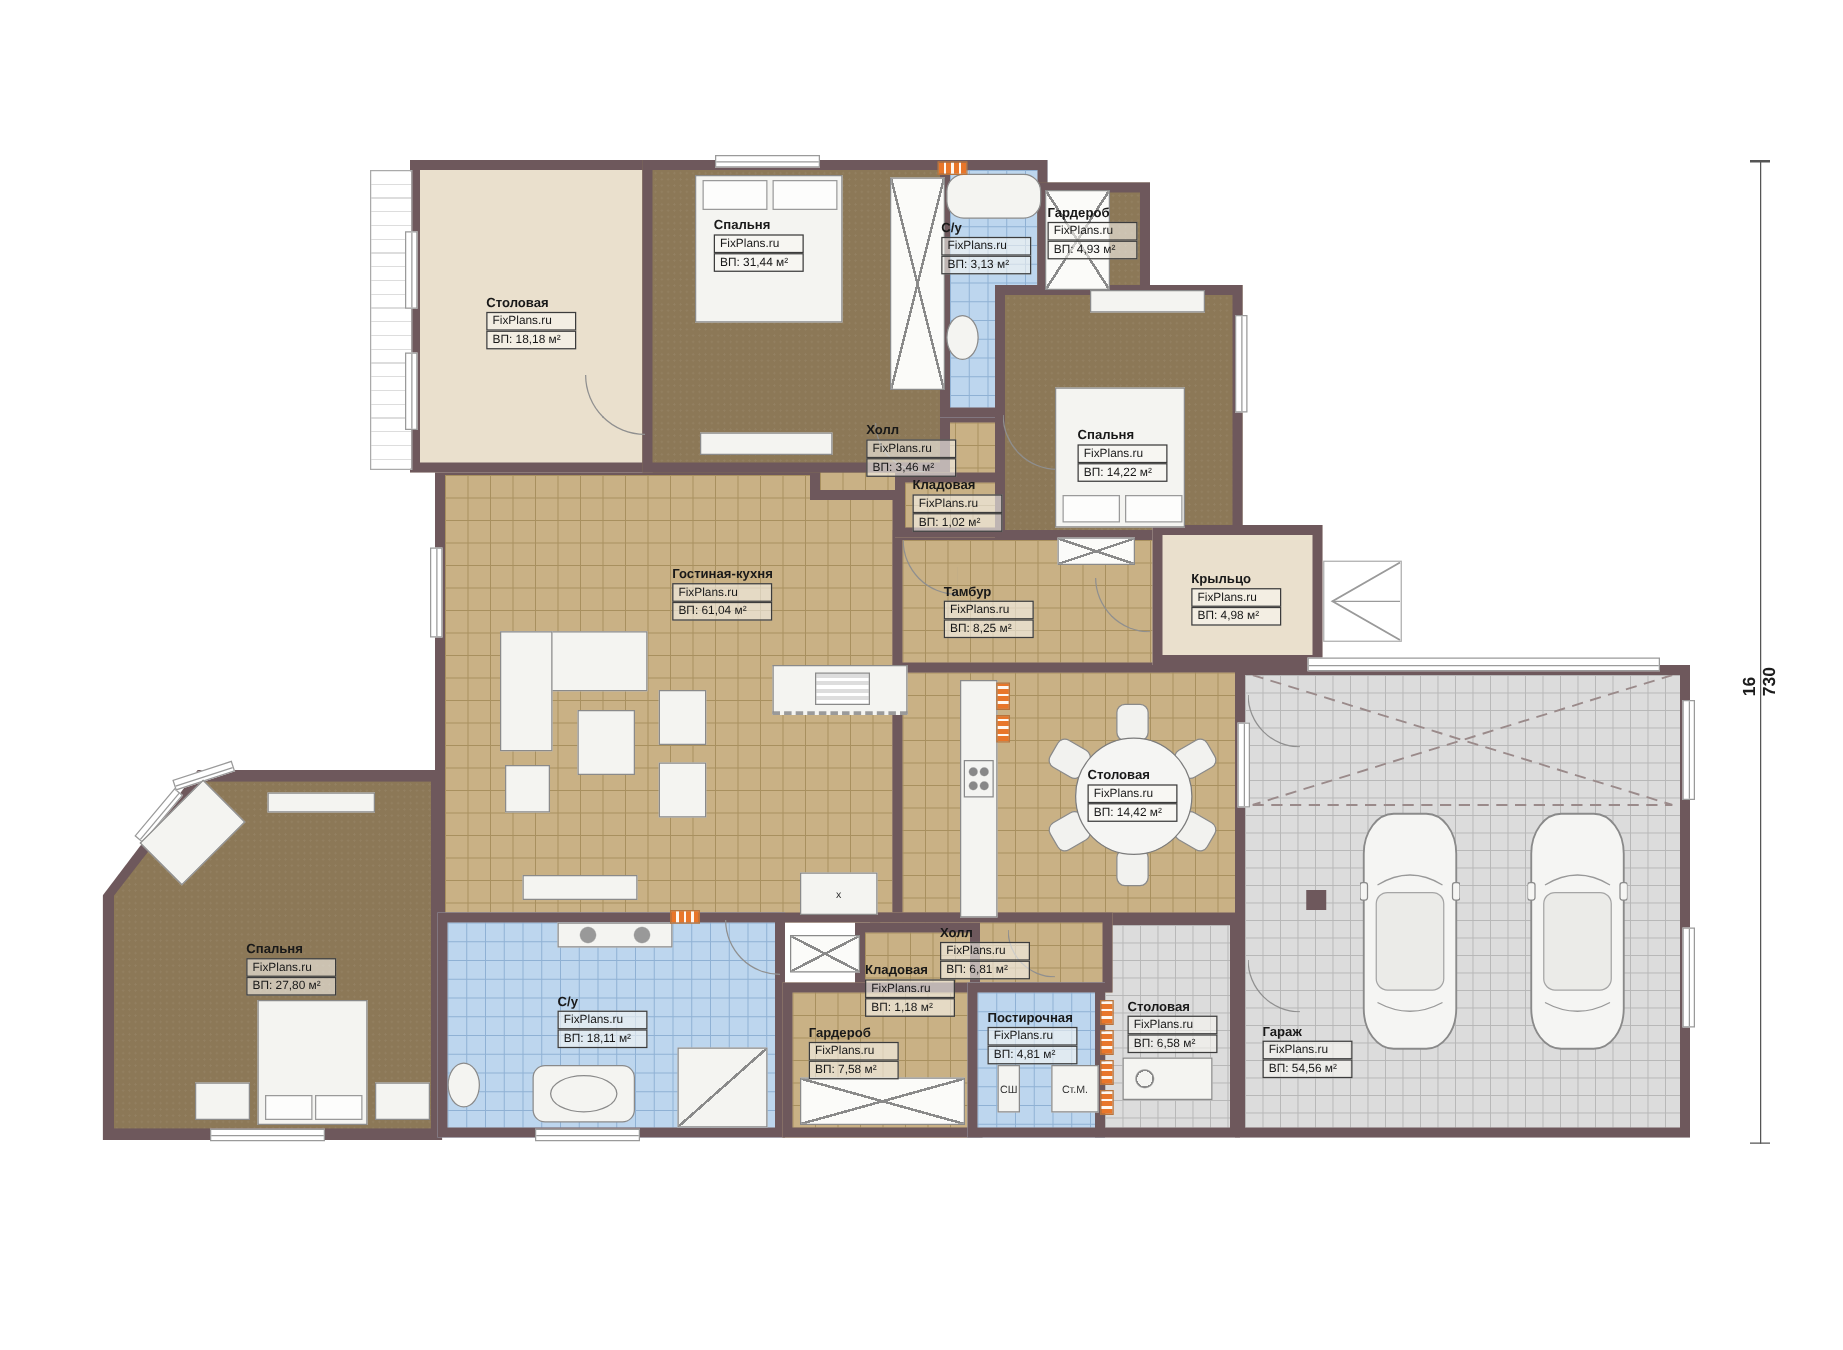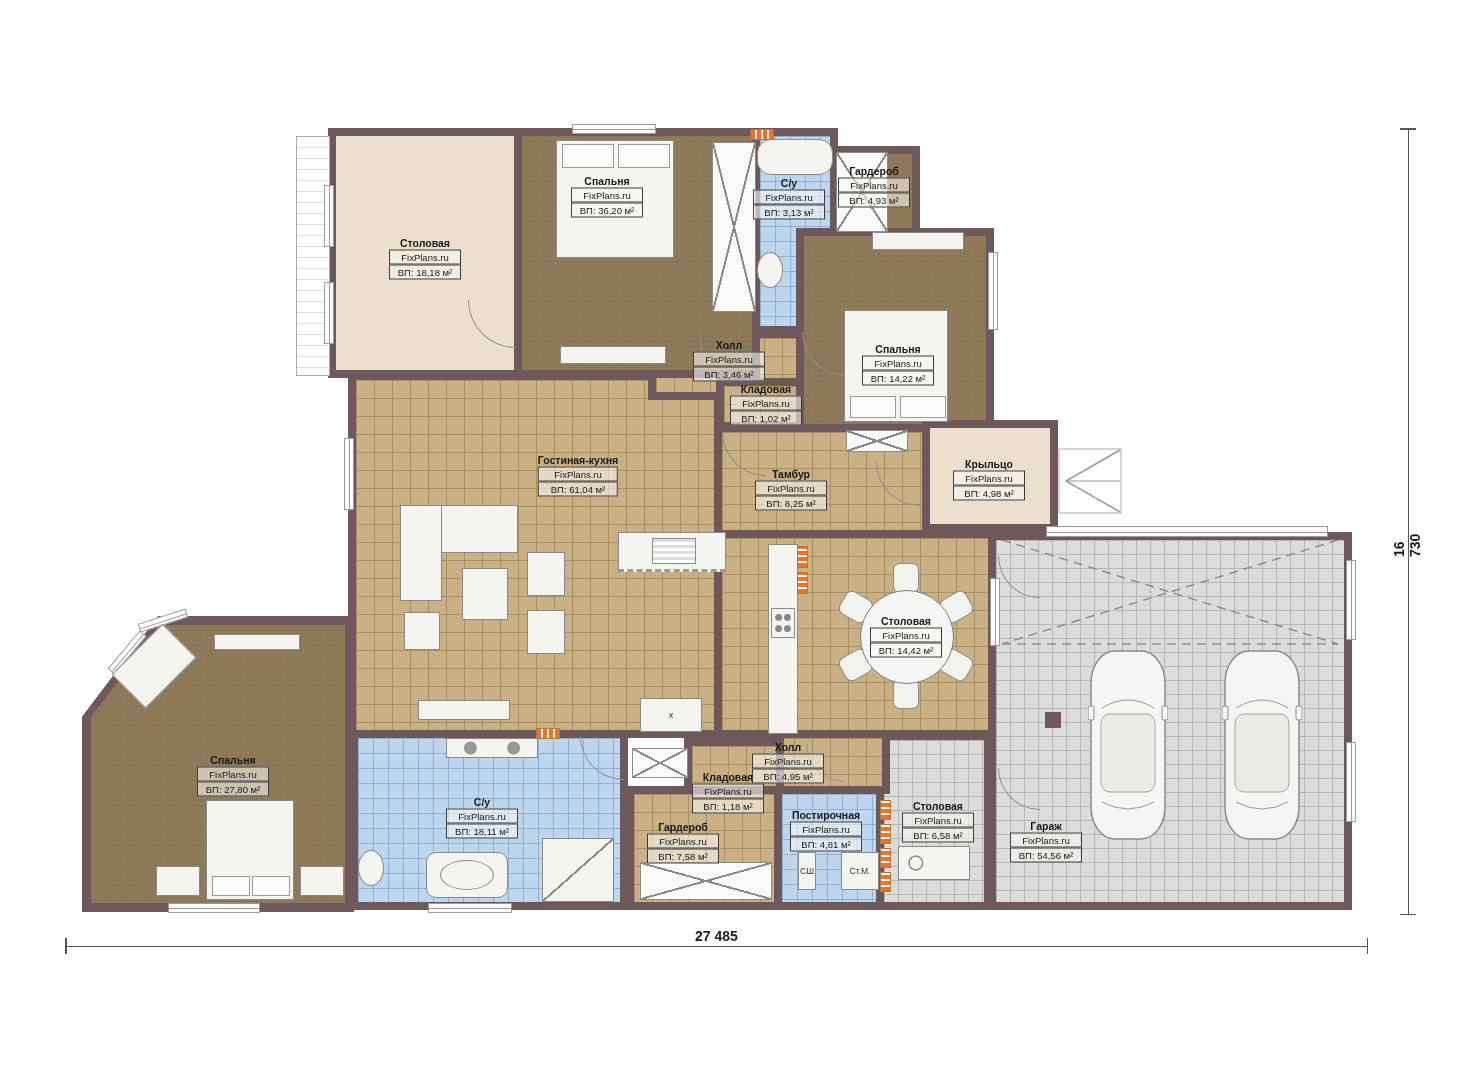--- a/index.html
+++ b/index.html
@@ -22,21 +22,21 @@
     background-image:linear-gradient(#b7b7b7 1px,transparent 1px),
                      linear-gradient(90deg,#b7b7b7 1px,transparent 1px);
     background-size:14px 14px;}
   .f-beige{background-color:#eae0cd;}
   
   .bay-wall{position:absolute;background:#6e585c;
     clip-path:polygon(0 34%,28% 0,100% 0,100% 100%,0 100%);}
   .bay-floor{position:absolute;left:9px;top:9px;right:9px;bottom:9px;
     clip-path:polygon(0 33%,28% 0,100% 0,100% 100%,0 100%);}
   
-  .lbl{position:absolute;transform:translate(-50%,-50%);text-align:center;z-index:30;}
+  .lbl{position:absolute;transform:translate(-50%,-50%);text-align:left;z-index:30;}
   .lbl .nm{font-weight:700;font-size:10.5px;color:#191919;margin-bottom:1px;white-space:nowrap;}
   .lbl .bx{display:block;border:1px solid #3c3c3c;background:rgba(250,248,243,.58);
     padding:0 4px;line-height:13px;font-size:9.5px;color:#191919;min-width:62px;white-space:nowrap;}
   
   .furn{position:absolute;background:#f4f4f1;border:1.5px solid #8a8a8a;box-sizing:border-box;z-index:20;}
   .closetx{position:absolute;z-index:20;border:1.5px solid #8a8a8a;box-sizing:border-box;
     background:linear-gradient(to top right,transparent calc(50% - 1px),#8a8a8a calc(50% - 1px),#8a8a8a calc(50% + 1px),transparent calc(50% + 1px)),
                linear-gradient(to bottom right,transparent calc(50% - 1px),#8a8a8a calc(50% - 1px),#8a8a8a calc(50% + 1px),transparent calc(50% + 1px)),#fbfbf9;}
   .oval{border-radius:50%;}
   .win{position:absolute;background:#ffffff;border:1px solid #9a9a9a;box-sizing:border-box;z-index:15;}
@@ -238,21 +238,21 @@
   <div class="heat" style="left:880px;top:872px;width:9px;height:18px"></div>
 
   <div class="lbl" style="left:425px;top:258px">
     <div class="nm">Столовая</div>
     <div class="bx">FixPlans.ru</div>
     <div class="bx">ВП: 18,18 м²</div>
   </div>
   <div class="lbl" style="left:607px;top:196px">
     <div class="nm">Спальня</div>
     <div class="bx">FixPlans.ru</div>
-    <div class="bx">ВП: 36,20 м²</div>
+    <div class="bx">ВП: 31,44 м²</div>
   </div>
   <div class="lbl" style="left:789px;top:198px">
     <div class="nm">С/у</div>
     <div class="bx">FixPlans.ru</div>
     <div class="bx">ВП: 3,13 м²</div>
   </div>
   <div class="lbl" style="left:874px;top:186px">
     <div class="nm">Гардероб</div>
     <div class="bx">FixPlans.ru</div>
     <div class="bx">ВП: 4,93 м²</div>
@@ -308,44 +308,38 @@
     <div class="bx">ВП: 7,58 м²</div>
   </div>
   <div class="lbl" style="left:728px;top:792px">
     <div class="nm">Кладовая</div>
     <div class="bx">FixPlans.ru</div>
     <div class="bx">ВП: 1,18 м²</div>
   </div>
   <div class="lbl" style="left:788px;top:762px">
     <div class="nm">Холл</div>
     <div class="bx">FixPlans.ru</div>
-    <div class="bx">ВП: 4,95 м²</div>
+    <div class="bx">ВП: 6,81 м²</div>
   </div>
   <div class="lbl" style="left:826px;top:830px">
     <div class="nm">Постирочная</div>
     <div class="bx">FixPlans.ru</div>
     <div class="bx">ВП: 4,81 м²</div>
   </div>
   <div class="lbl" style="left:938px;top:821px">
     <div class="nm">Столовая</div>
     <div class="bx">FixPlans.ru</div>
     <div class="bx">ВП: 6,58 м²</div>
   </div>
   <div class="lbl" style="left:1046px;top:841px">
     <div class="nm">Гараж</div>
     <div class="bx">FixPlans.ru</div>
     <div class="bx">ВП: 54,56 м²</div>
   </div>
 
-  <div class="dim" style="left:65px;top:930px;width:1303px;height:34px">
-    <div class="line-h"></div>
-    <div class="tick" style="left:0;top:8px;width:1.5px;height:16px"></div>
-    <div class="tick" style="right:0;top:8px;width:1.5px;height:16px"></div>
-    <div style="position:absolute;left:50%;top:-2px;transform:translateX(-50%)">27 485</div>
-  </div>
   <div class="dim" style="left:1392px;top:128px;width:34px;height:787px">
     <div class="line-v"></div>
     <div class="tick" style="left:8px;top:0;width:16px;height:1.5px"></div>
     <div class="tick" style="left:8px;bottom:0;width:16px;height:1.5px"></div>
     <div style="position:absolute;left:-4px;top:50%;transform:rotate(-90deg)">16 730</div>
   </div>
 
 </div>
 
 </body></html>

